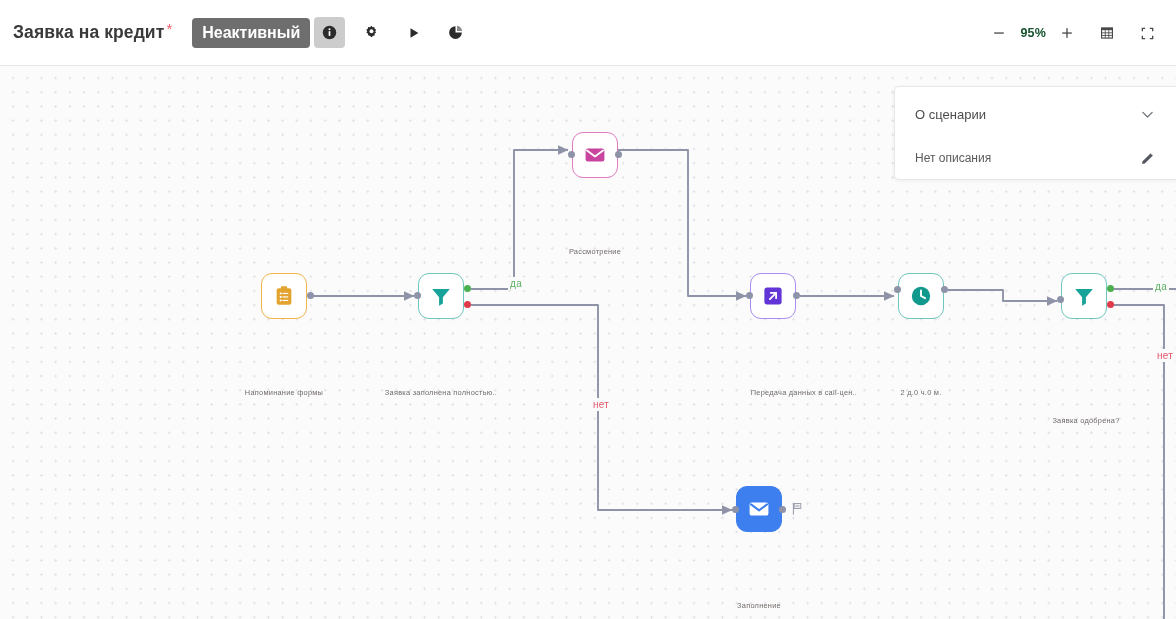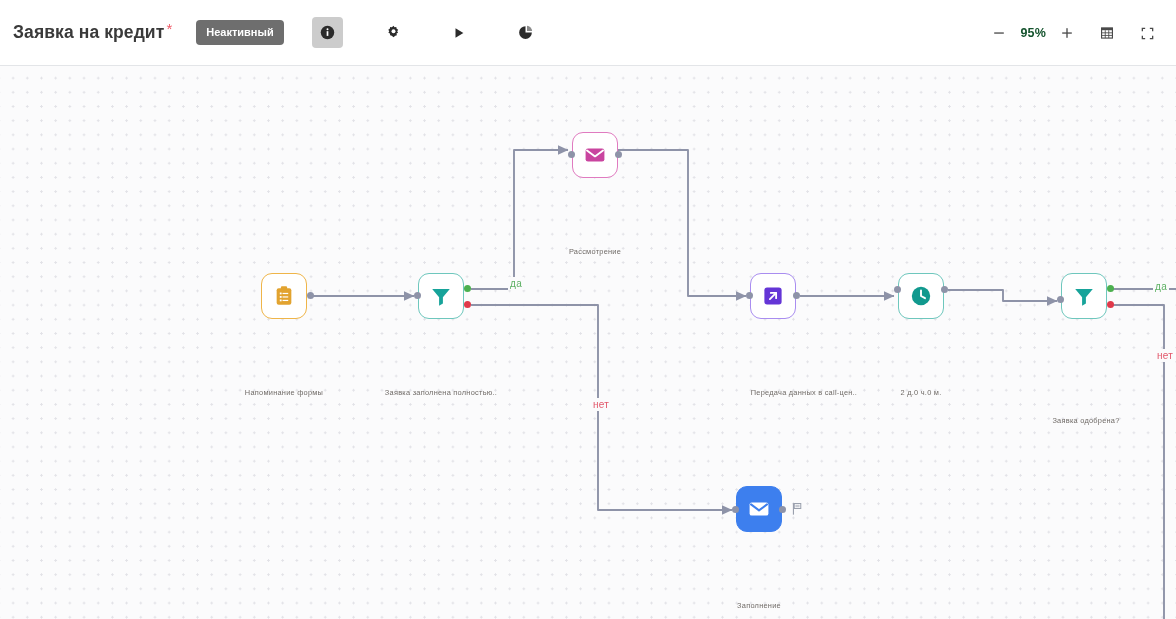--- a/index.html
+++ b/index.html
@@ -12,38 +12,38 @@
   #app { position: relative; width: 1176px; height: 619px; }
 
   
   .header {
     position: absolute; top: 0; left: 0;
     width: 1176px; height: 66px;
     background: #ffffff;
     border-bottom: 1px solid #e3e5e8;
     display: flex; align-items: center;
     z-index: 20;
-    gap: 24px;
   }
   .title-wrap {
     margin-left: 13px;
     display: flex; align-items: flex-start;
     cursor: text;
   }
   .page-title {
     font-size: 17.5px; font-weight: bold; color: #3a3a3a;
     letter-spacing: .1px; line-height: 1;
   }
   .required-star {
     color: #ef5a68; font-size: 15px; line-height: 1;
     margin-left: 2px; margin-top: -3px;
   }
   .status-badge {
+    margin-left: 20px;
     background: #6e6e6e; color: #ffffff;
-    font-size: 11px; font-weight: bold;
+    font-size: 16px; font-weight: bold;
     padding: 7px 10px 7px 10px;
     border-radius: 4px;
     line-height: 1;
     white-space: nowrap;
     cursor: pointer;
   }
   .tool-btn {
     width: 31px; height: 31px;
     display: flex; align-items: center; justify-content: center;
     border-radius: 4px; cursor: pointer; margin-left: 4px;
@@ -339,15 +339,34 @@
         <path d="M5.1 3 H10 V6 H5.1 Z" fill="#9aa0ad" opacity=".55"></path>
       </svg>
     </span>
     <div class="node-label" style="left:709px; top:535px; width:100px;">Заполнение</div>
 
     <div class="edge-label yes" style="left:508px; top:211px;">да</div>
     <div class="edge-label no" style="left:591px; top:332px;">нет</div>
     <div class="edge-label yes" style="left:1153px; top:214px;">да</div>
     <div class="edge-label no" style="left:1155px; top:283px;">нет</div>
 
+    <div class="info-panel">
+      <div class="panel-row first">
+        <span class="panel-title">О сценарии</span>
+        <span class="panel-icon">
+          <svg width="17" height="17" viewBox="0 0 20 20">
+            <path d="M4.5 7.5 L10 13 L15.5 7.5" fill="none" stroke="#70757c" stroke-width="1.5" stroke-linecap="round" stroke-linejoin="round"></path>
+          </svg>
+        </span>
+      </div>
+      <div class="panel-row">
+        <span class="panel-desc">Нет описания</span>
+        <span class="panel-icon">
+          <svg width="16" height="16" viewBox="0 0 20 20">
+            <path d="M3.2 14.2 L13.4 4 L16.2 6.8 L6 17 L2.6 17.6 Z" fill="#54585f"></path>
+            <path d="M13.4 4 L16.2 6.8" stroke="#ffffff" stroke-width="0.9"></path>
+          </svg>
+        </span>
+      </div>
+    </div>
 
   </div>
 </div>
 
 </body></html>

